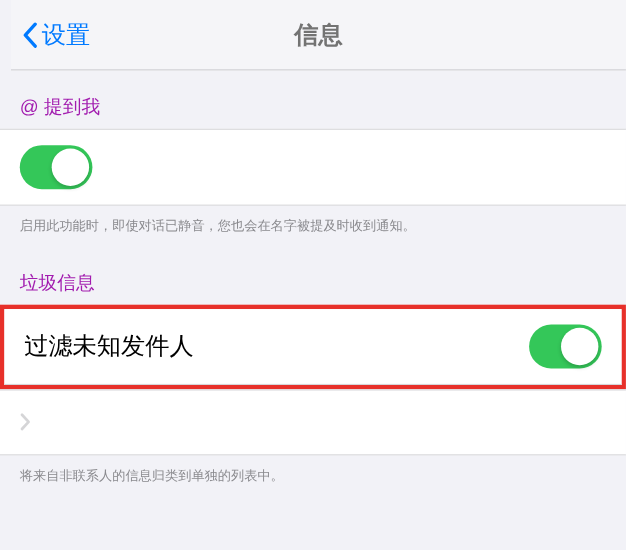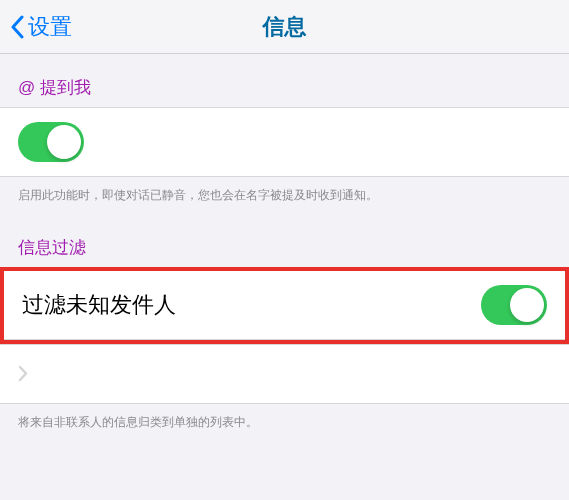--- a/index.html
+++ b/index.html
@@ -10,26 +10,27 @@
     }
     
     body {
       width: 569px;
       height: 500px;
       background: #f2f2f7;
       overflow: hidden;
     }
     
     .navbar {
-      height: 54px;
+      height: 64px;
       background: #f5f5f8;
       display: flex;
       align-items: center;
       position: relative;
       border-bottom: 1px solid #cfcfd3;
+      margin-left: 10px;
     }
     
     .back-button {
       display: flex;
       align-items: center;
       padding-left: 10px;
       gap: 4px;
       cursor: pointer;
     }
     
@@ -42,21 +43,21 @@
       font-size: 22px;
       color: #007aff;
     }
     
     .navbar-title {
       position: absolute;
       left: 50%;
       transform: translateX(-50%);
       font-size: 22px;
       font-weight: 600;
-      color: #0369a1;
+      color: #737373;
     }
     
     .section-header {
       padding: 22px 18px 8px 18px;
       font-size: 17px;
       color: #a21caf;
     }
     
     .cell {
       background: #ffffff;
@@ -142,21 +143,21 @@
 <div class="section-header">@ 提到我</div>
 
 <div class="cell">
   <div class="toggle">
     <div class="toggle-knob"></div>
   </div>
 </div>
 
 <div class="footer-text">启用此功能时，即使对话已静音，您也会在名字被提及时收到通知。</div>
 
-<div class="section-header" style="padding-top:32px;">信息过滤</div>
+<div class="section-header" style="padding-top:32px;">垃圾信息</div>
 
 <div class="cell-stack">
 
   <div class="highlight-box">
     <div class="cell">
       <span class="cell-label">过滤未知发件人</span>
       <div class="toggle">
         <div class="toggle-knob"></div>
       </div>
     </div>

